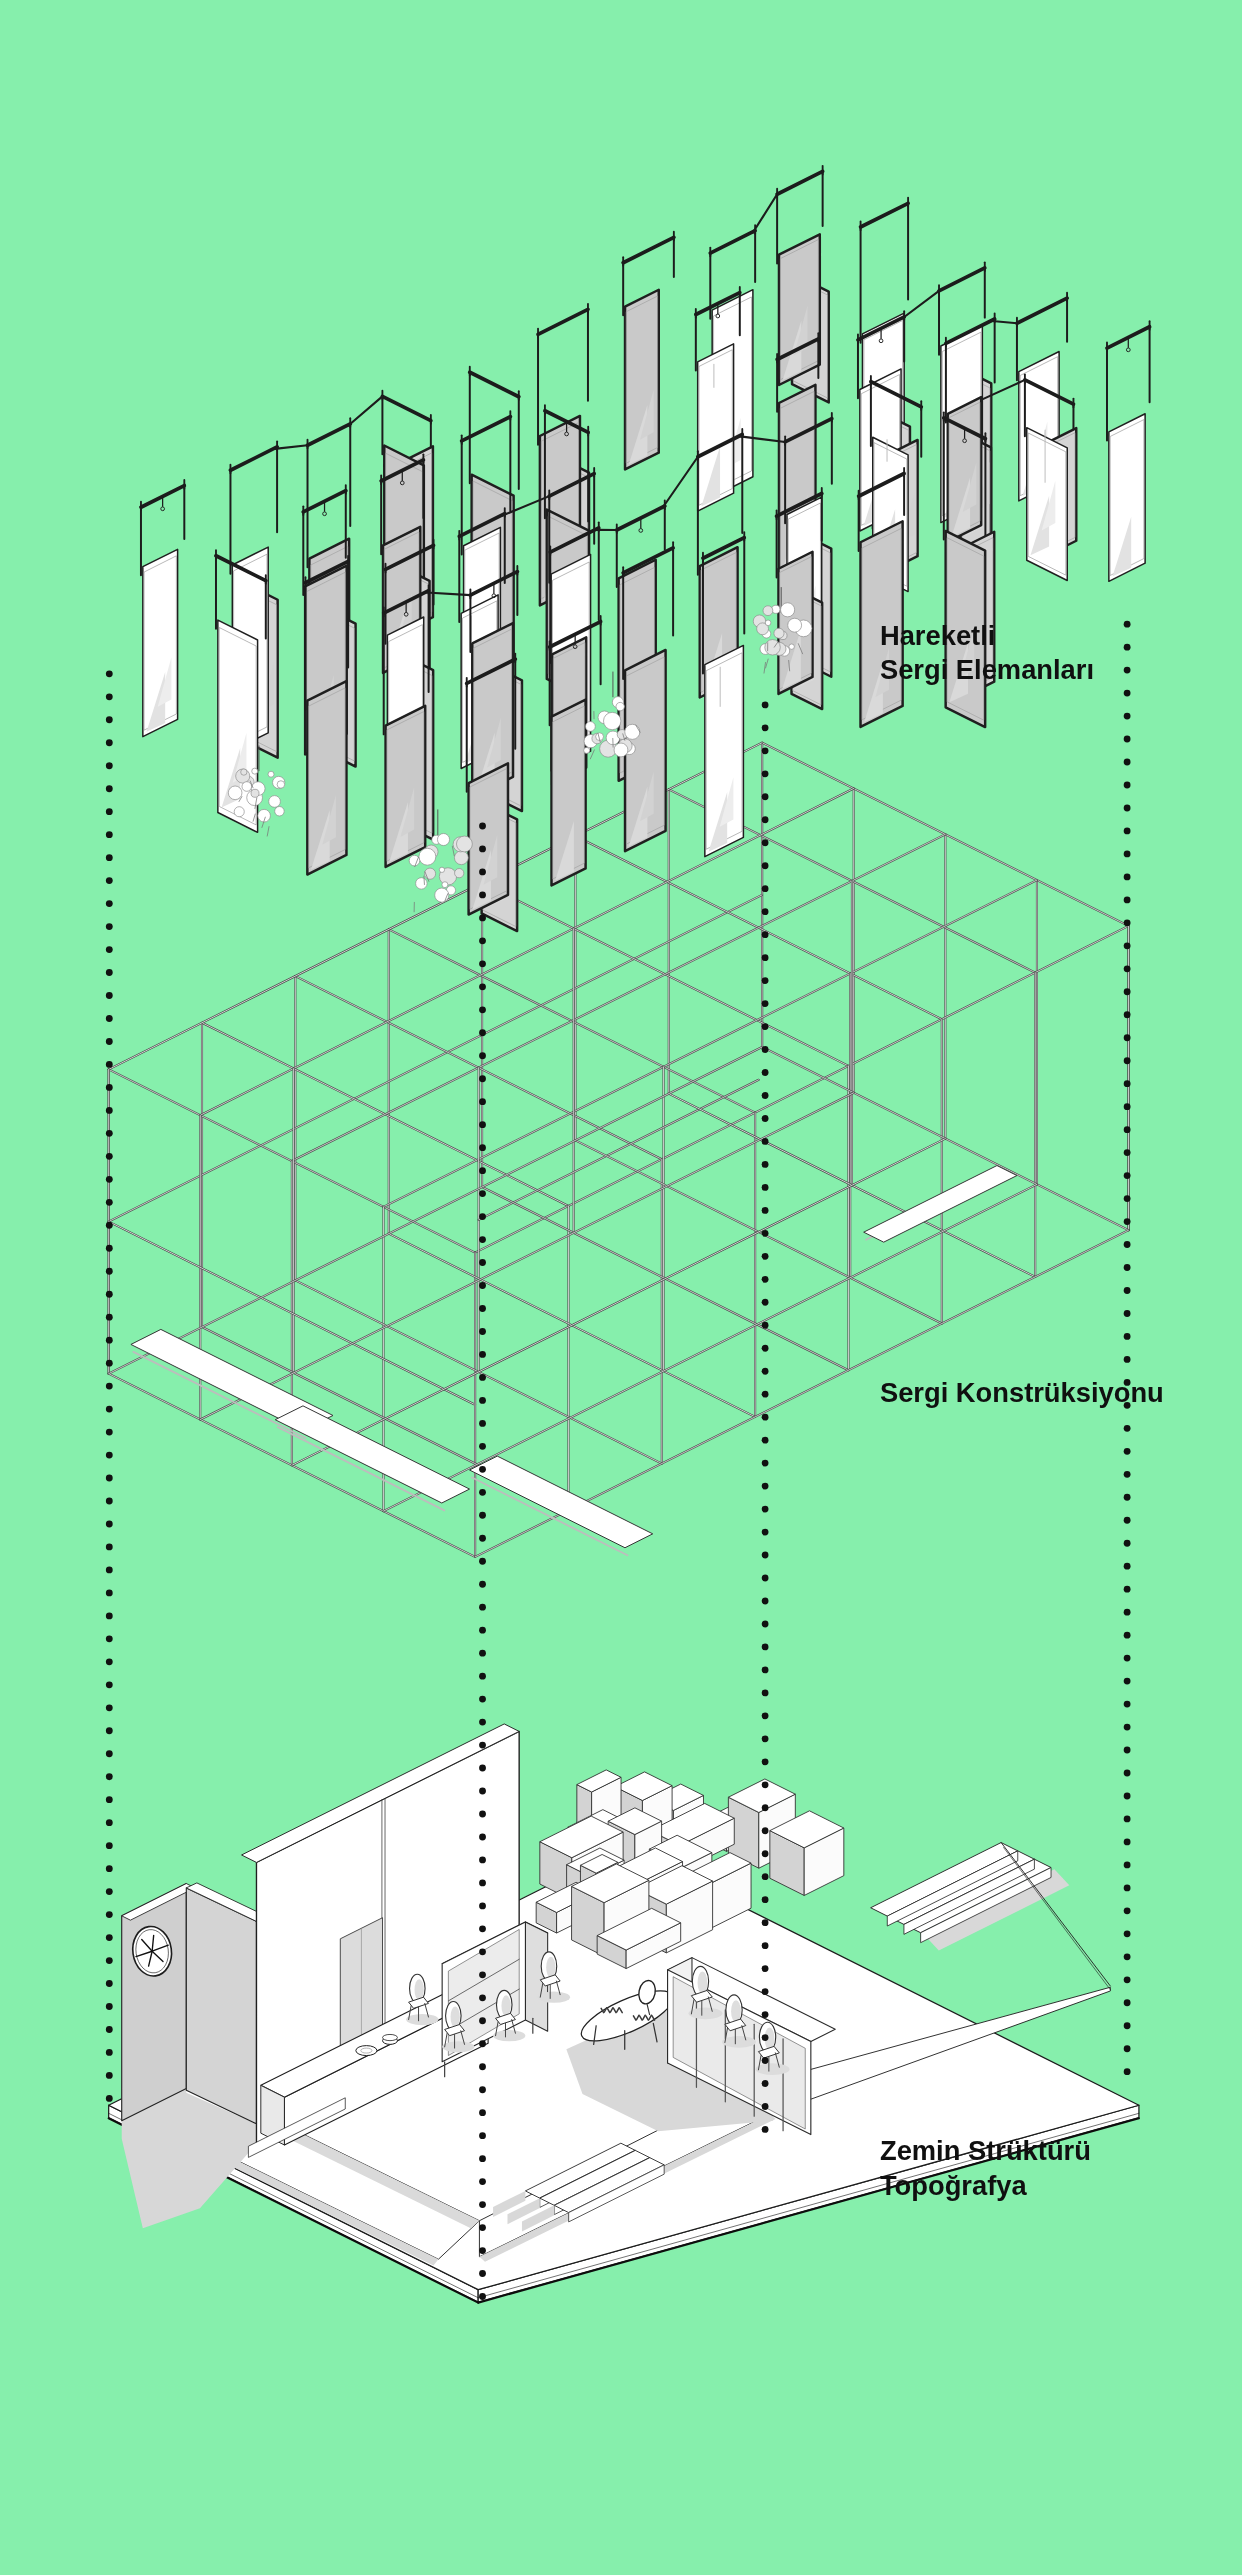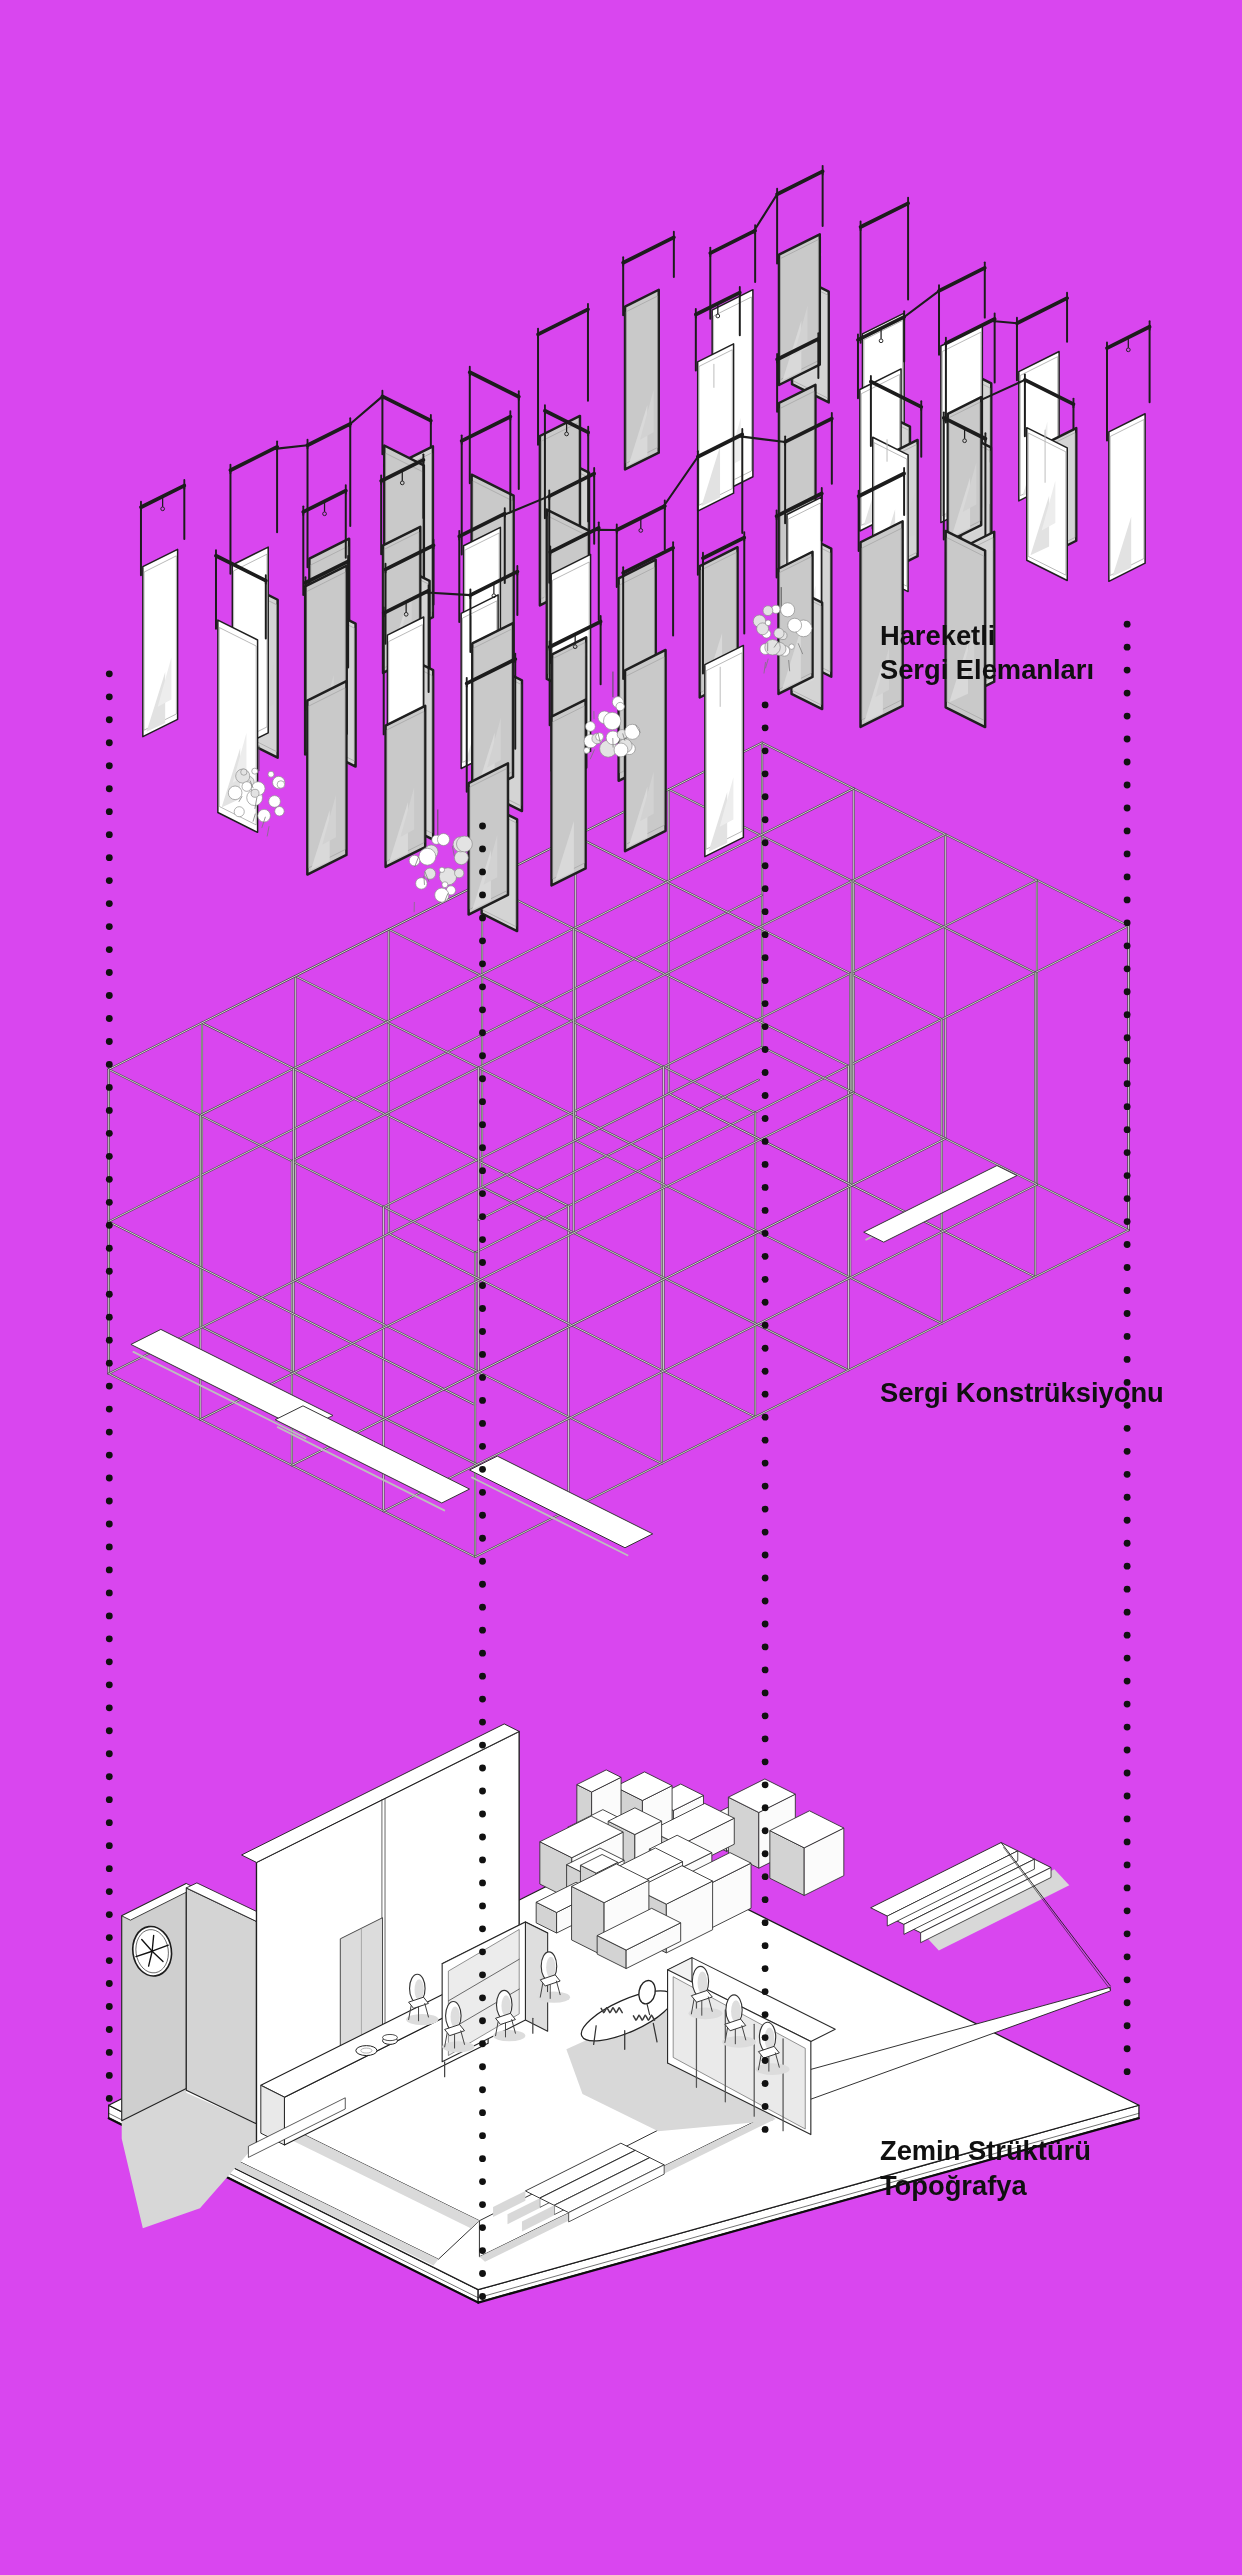--- a/index.html
+++ b/index.html
@@ -1,16 +1,16 @@
 <!DOCTYPE html>
 <html style="font-size:10px"><head>
 <meta charset="utf-8">
 <style>
   html,body{margin:0;padding:0;background:#fff;}
-  .stage{width:1242px;height:2576px;position:relative;background:#d946ef;}
+  .stage{width:1242px;height:2576px;position:relative;background:#86efac;}
   svg{display:block;}
   .lbl{font-family:"Liberation Sans","DejaVu Sans",sans-serif;font-weight:600;font-size:44px;fill:#101010;letter-spacing:0px;}
 </style>
 </head>
 <body>
 
 <div class="stage">
 <svg id="scene" width="1242" height="2576" viewBox="0 0 2000 4148" xmlns="http://www.w3.org/2000/svg">
   <g id="gFloor">
         <path d="M175.0 3390.0L770.0 3687.0L770.0 3707.0L175.0 3410.0Z" fill="#ffffff" stroke="#1c1c1c" stroke-width="2" stroke-linejoin="round"></path>

